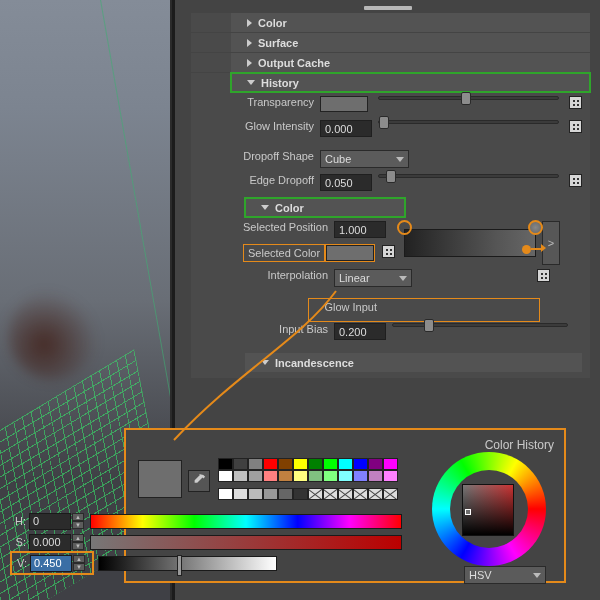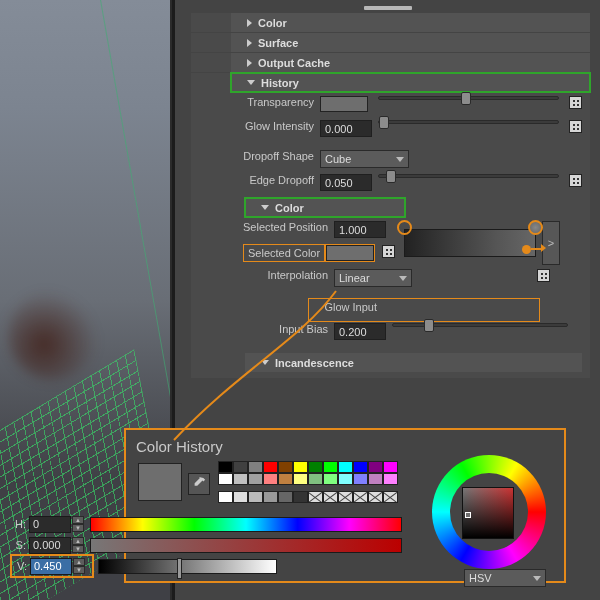--- a/index.html
+++ b/index.html
@@ -95,21 +95,21 @@
   .ramp-dot{position:absolute;width:9px;height:9px;border-radius:50%;background:#e58a1a;bottom:2px;}
   .ramp-dot::after{content:"";position:absolute;left:9px;top:3px;width:10px;border-top:2px solid #e58a1a;}
   .ramp-dot::before{content:"";position:absolute;left:19px;top:-1px;border-top:4px solid transparent;border-bottom:4px solid transparent;border-left:5px solid #e58a1a;}
   .arrow-btn{width:18px;height:44px;background:#575757;border:1px solid #2a2a2a;display:flex;align-items:center;justify-content:center;color:#bbb;}
 
   
   .popup {
     position:absolute; left:124px; top:428px; width:442px; height:155px;
     background:#444; padding:8px 10px 8px 10px;
   }
-  .popup-title{color:#c9c9c9;margin-bottom:4px;font-size:15px;}
+  .popup-title{color:#c9c9c9;margin-bottom:4px;font-size:12px;text-align:right;}
   .popup-body { position:relative; height:128px;}
   .cur-swatch{position:absolute;left:2px;top:4px;width:44px;height:38px;background:#6e6e6e;border:1px solid #222;}
   .eyedrop{position:absolute;left:52px;top:14px;width:22px;height:22px;border:1px solid #222;background:#555;display:flex;align-items:center;justify-content:center;}
   .eyedrop svg{width:14px;height:14px;}
   .palette{position:absolute;left:82px;top:2px;}
   .pal-row{display:flex;}
   .pal-cell{width:15px;height:12px;border:1px solid #222;}
   .pal-empty{background:#ddd;position:relative;overflow:hidden;}
   .pal-empty::before,.pal-empty::after{content:"";position:absolute;width:140%;border-top:1px solid #444;top:50%;left:-20%;}
   .pal-empty::before{transform:rotate(37deg);}

